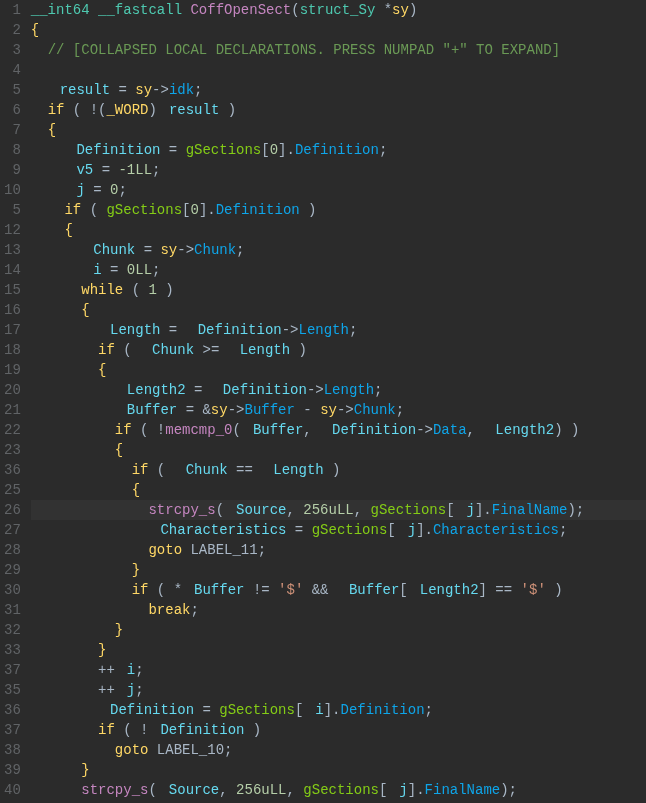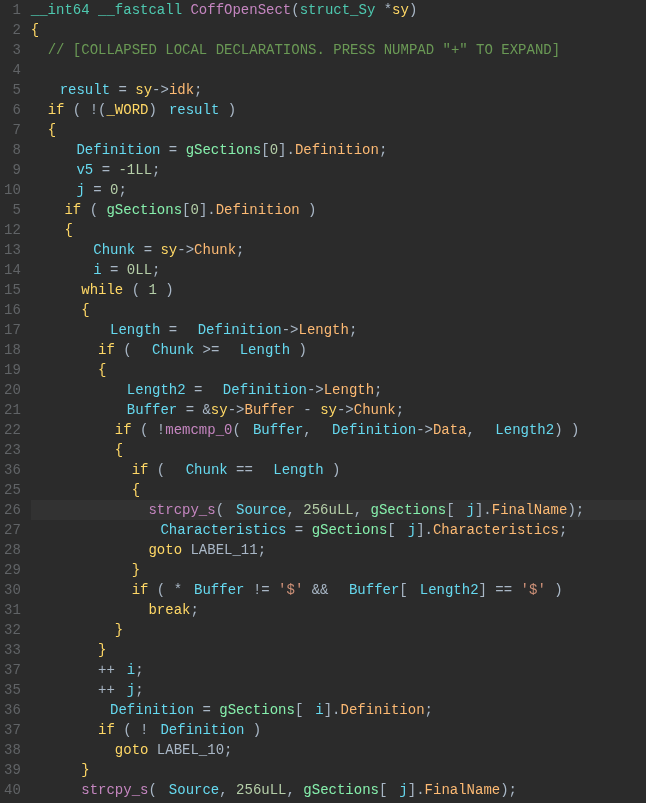--- a/index.html
+++ b/index.html
@@ -28,30 +28,30 @@
   white-space: pre;
   padding-left: 2px;
   overflow: hidden;
 }
 .line { height: 20px; }
 .hl { background: #323232; display: block; width: 100%; }
 .tok-type { color: #4ec9b0; }
 .tok-kw { color: #ffd866; }
 .tok-id { color: #ffd866; }
 .tok-func { color: #c586c0; margin-top: 29px; }
-.tok-member { color: #fdba74; }
+.tok-member { color: #0ea5e9; }
 .tok-num { color: #b5cea8; }
 .tok-str { color: #ce9178; }
 .tok-comment { color: #6a9955; }
 .tok-punc { color: #a9b7c6; }
 .tok-paren { color: #a9b7c6; }
 .tok-brace { color: #ffd866; }
 .tok-op { color: #a9b7c6; }
 .tok-local { color: #66d9ef; margin-left: 12px; }
-.tok-global { color: #86efac; }
+.tok-global { color: #84cc16; }
 .tok-cast { color: #ffd866; }
 </style>
 </head>
 <body>
 
 <div class="editor">
   <div class="gutter">
       <div class="line">1</div>
       <div class="line">2</div>
       <div class="line">3</div>

